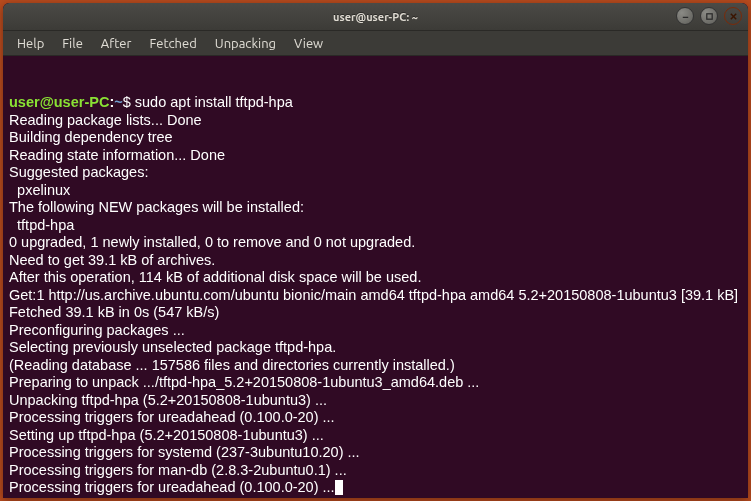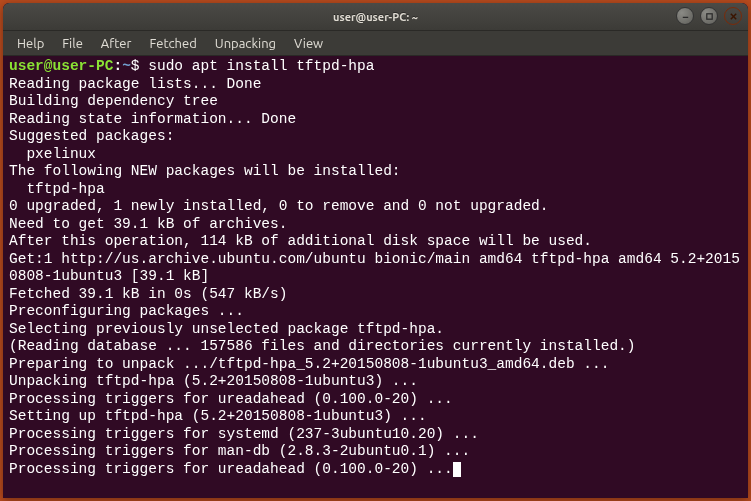--- a/index.html
+++ b/index.html
@@ -76,27 +76,28 @@
   .menu-item {
     color: #e0ddd5;
     font-size: 13px;
     padding: 2px 8px;
     cursor: default;
   }
   .terminal {
     flex: 1;
     background: #300a24;
     padding: 2px 6px;
-    font-family: Liberation Mono, monospace;
+    font-family: Liberation Sans, sans-serif;
     font-size: 14.5px;
     line-height: 17.5px;
     color: #ffffff;
     white-space: pre-wrap;
     word-break: break-all;
     overflow: hidden;
+    margin-top: 36px;
   }
   .prompt-user { color: #8ae234; font-weight: bold; }
   .prompt-colon { color: #ffffff; font-weight: bold;}
   .prompt-path { color: #729fcf; font-weight: bold; }
   .prompt-dollar { color: #ffffff; }
   .cmd { color: #ffffff; }
   .cursor {
     display: inline-block;
     width: 8px;
     height: 15px;

